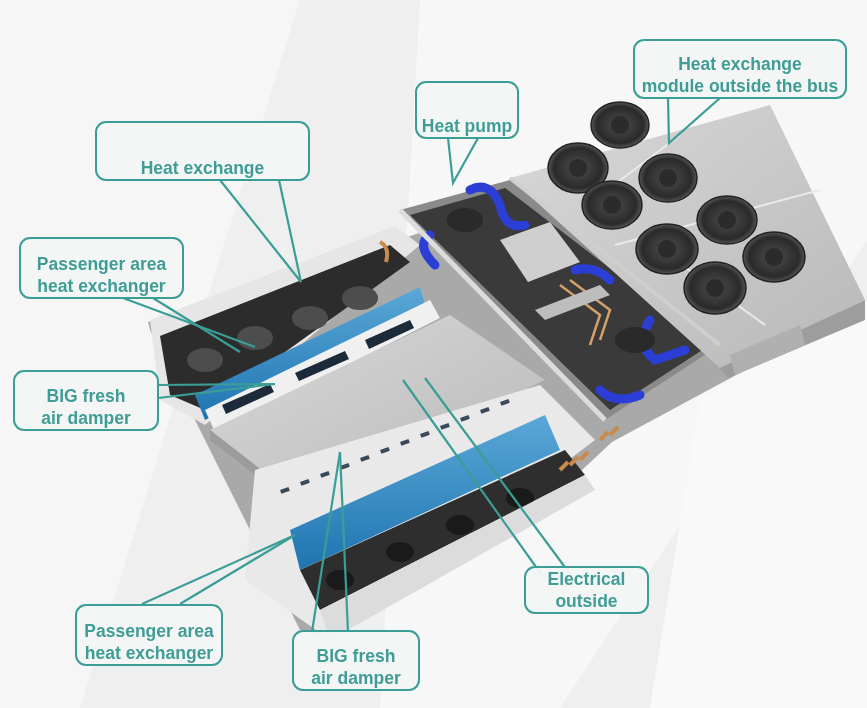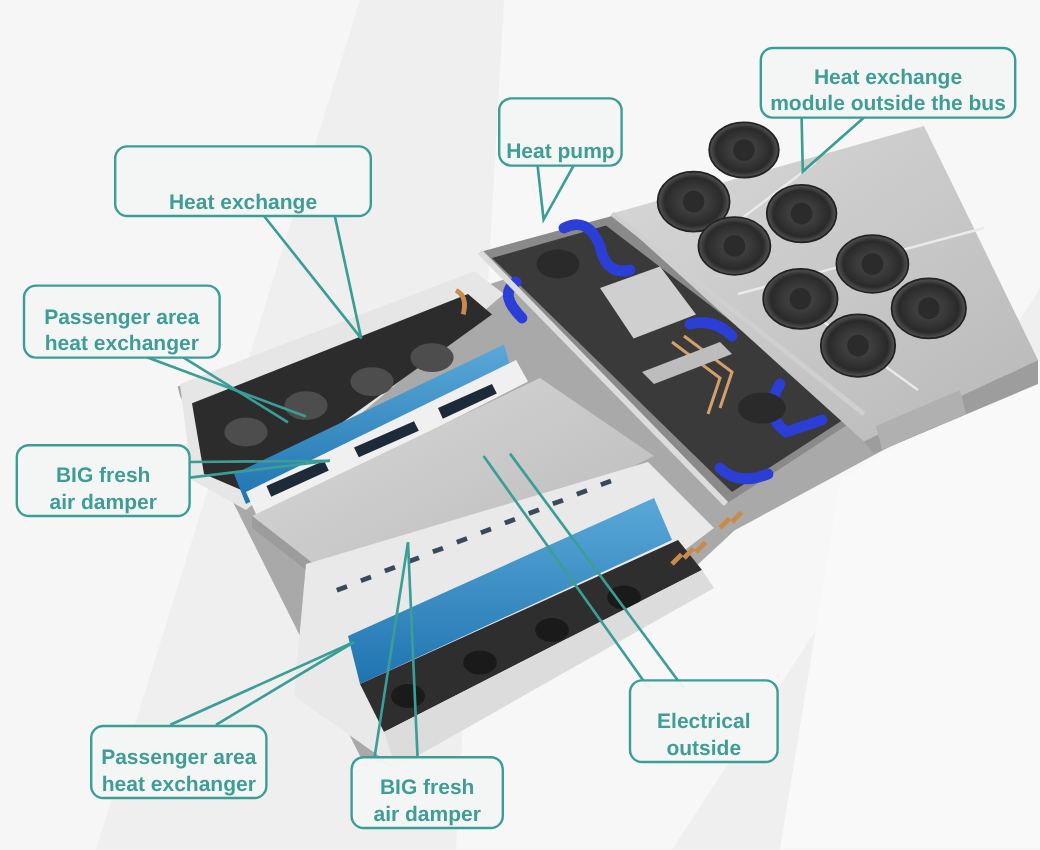--- a/index.html
+++ b/index.html
@@ -216,21 +216,21 @@
 <div class="callout" style="left:19px;top:237px;width:165px;height:62px;">
   <span>Passenger area</span>
   <span>heat exchanger</span>
 </div>
 
 <div class="callout" style="left:13px;top:370px;width:146px;height:61px;">
   <span>BIG fresh</span>
   <span>air damper</span>
 </div>
 
-<div class="callout" style="left:524px;top:566px;width:125px;height:70px;">
+<div class="callout" style="left:524px;top:566px;width:125px;height:48px;">
   <span>Electrical</span>
   <span>outside</span>
 </div>
 
 <div class="callout" style="left:75px;top:604px;width:148px;height:62px;">
   <span>Passenger area</span>
   <span>heat exchanger</span>
 </div>
 
 <div class="callout" style="left:292px;top:630px;width:128px;height:61px;">

